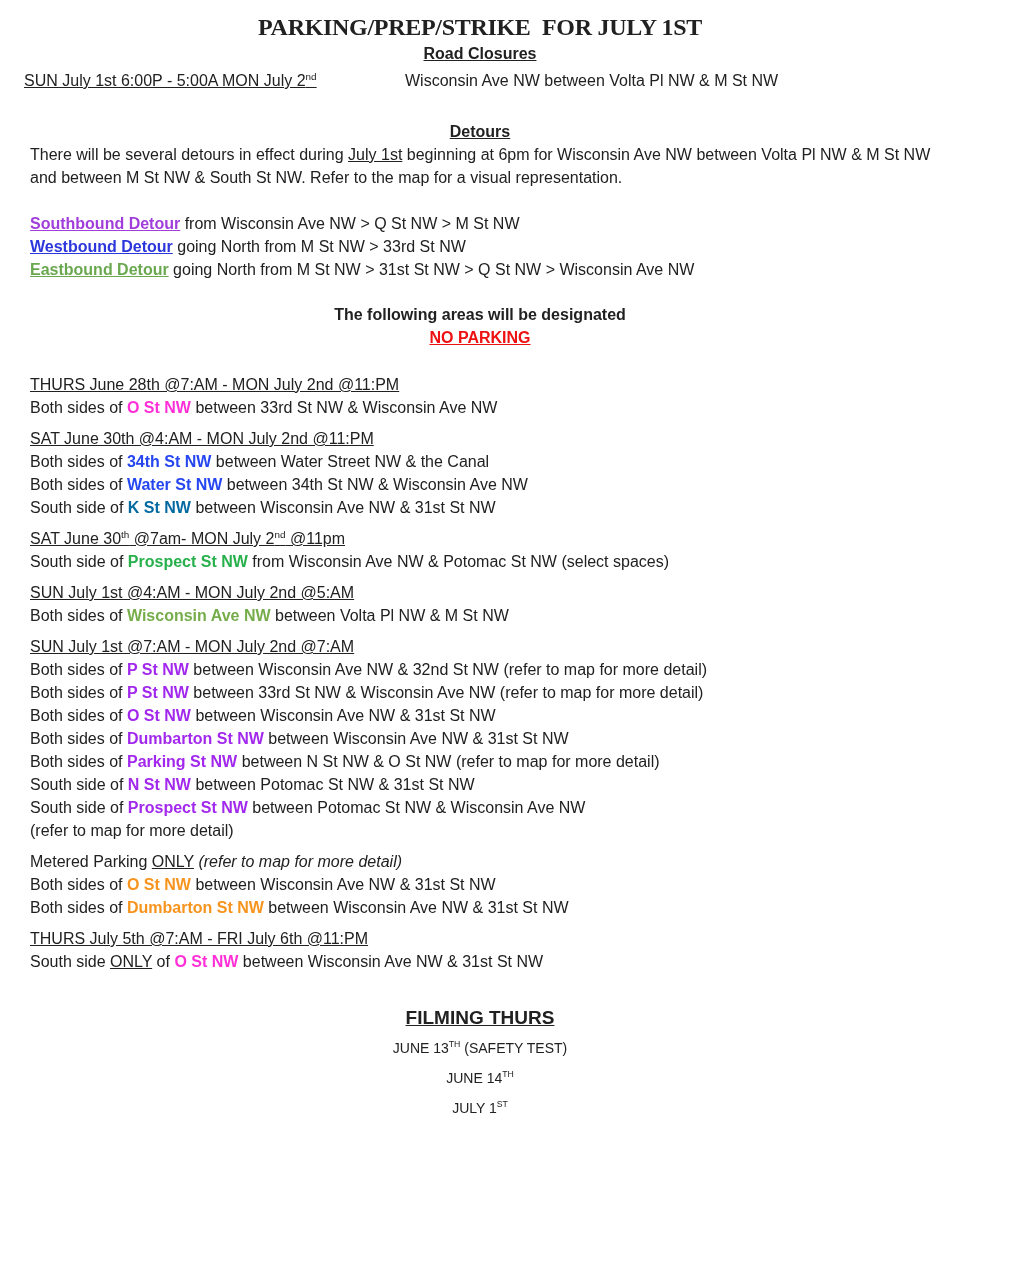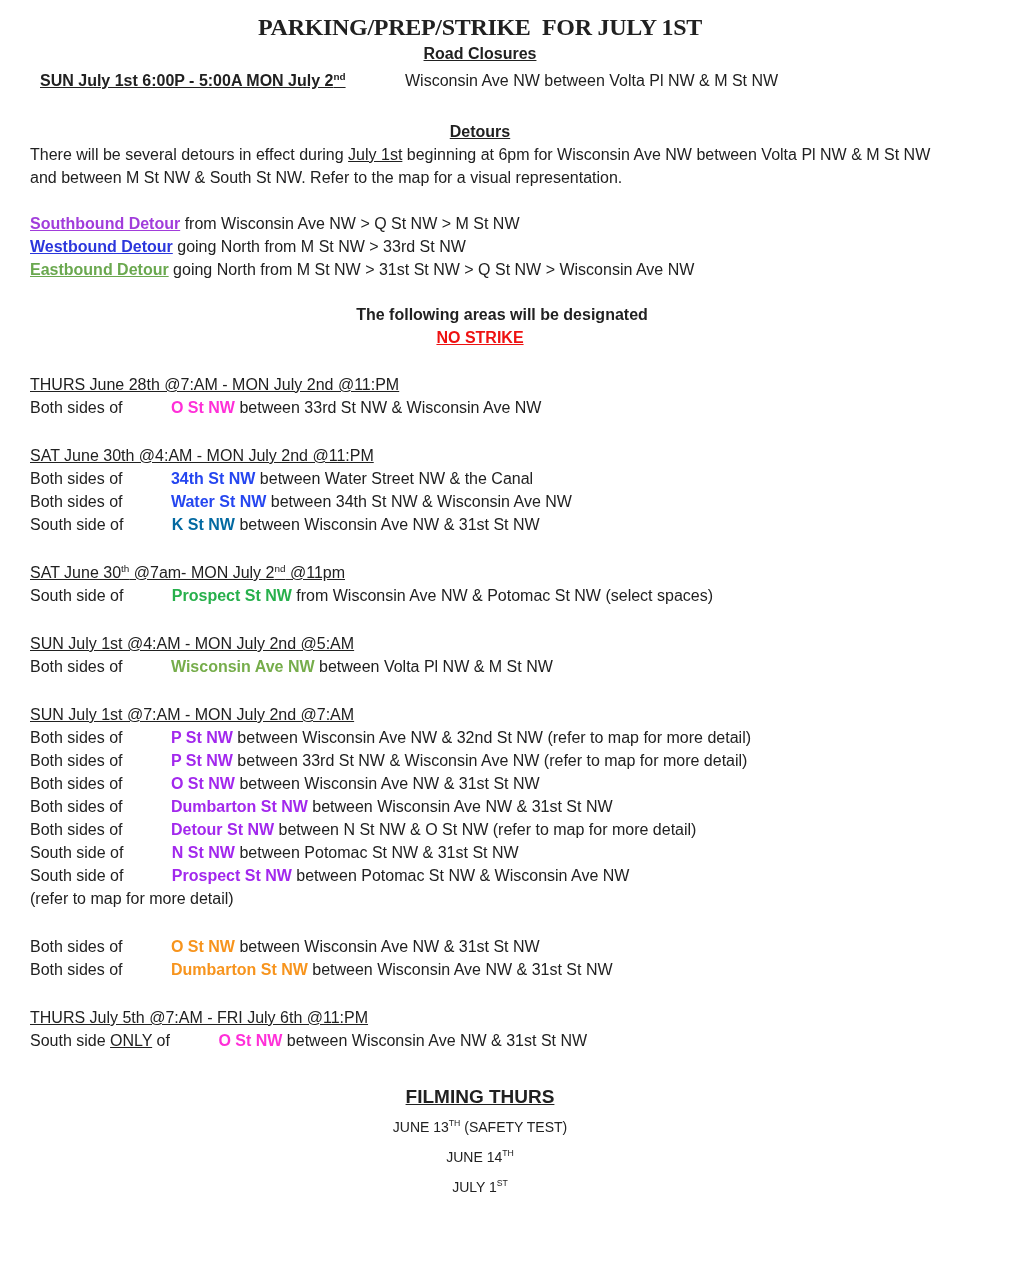--- a/index.html
+++ b/index.html
@@ -6,41 +6,41 @@
   body{
     width:1010px;height:1280px;
     font-family:"Liberation Sans","DejaVu Sans",sans-serif;
     color:#212121;
     font-size:16px;line-height:23px;
     overflow:hidden;
   }
   .doc{width:960px;}
   .center{text-align:center;}
   .indent{margin-left:30px;}
-  .b{font-weight:bold;padding-left:44px;}
+  .b{font-weight:bold;}
   .u{text-decoration:underline;}
   .i{font-style:italic;}
   sup{font-size:0.62em;line-height:0;vertical-align:super;}
   .title{
     font-family:"Liberation Serif","DejaVu Serif",serif;
     font-weight:bold;font-size:24px;line-height:30px;
     margin-top:12px;letter-spacing:-0.3px;
     white-space:pre-wrap;
   }
   .section-heading{font-weight:bold;text-decoration:underline;}
   .schedule-row{position:relative;height:23px;margin-top:4px;}
-  .schedule-left{margin-left:40px;text-decoration:underline;font-weight:bold;}
+  .schedule-left{margin-left:24px;text-decoration:underline;}
   .schedule-right{position:absolute;left:405px;top:0;}
   .detours-heading{margin-top:28px;}
   .para{margin-left:30px;width:910px;}
   .routes{margin-top:23px;}
   .route-label{font-weight:bold;text-decoration:underline;}
   .designated{margin-top:22px;}
   .no-parking{font-weight:bold;text-decoration:underline;}
-  .section{margin-top:25px;}
+  .section{margin-top:8px;}
   .section:first-child{margin-top:24px;}
   .sec-header{text-decoration:underline;}
   .filming{margin-top:30px;}
   .filming-heading{font-weight:bold;text-decoration:underline;font-size:19px;line-height:30px;}
   .date-line{font-size:14px;line-height:30px;}
 </style>
 </head>
 <body>
 
 <div class="doc">
@@ -58,21 +58,21 @@
 
   <div class="para" id="detours-para"><span>There will be several detours in effect during </span><span class="u">July 1st</span><span> beginning at 6pm for Wisconsin Ave NW between Volta Pl NW &amp; M St NW and between M St NW &amp; South St NW. Refer to the map for a visual representation.</span></div>
 
   <div class="routes" id="routes">
       <div class="indent"><span class="route-label" style="color: rgb(161, 61, 219);">Southbound Detour</span><span> from Wisconsin Ave NW &gt; Q St NW &gt; M St NW</span></div>
       <div class="indent"><span class="route-label" style="color: rgb(43, 54, 220);">Westbound Detour</span><span> going North from M St NW &gt; 33rd St NW</span></div>
       <div class="indent"><span class="route-label" style="color: rgb(106, 168, 79);">Eastbound Detour</span><span> going North from M St NW &gt; 31st St NW &gt; Q St NW &gt; Wisconsin Ave NW</span></div>
     </div>
 
   <div class="designated center b">The following areas will be designated</div>
-  <div class="center"><span class="no-parking" id="no-parking-label" style="color: rgb(238, 17, 17);">NO STRIKE</span></div>
+  <div class="center"><span class="no-parking" id="no-parking-label" style="color: rgb(238, 17, 17);">NO PARKING</span></div>
 
   <div id="sections">
       <div class="section">
         <div class="indent sec-header"><span>THURS June 28th @7:AM - MON July 2nd @11:PM</span></div>
         <div class="indent"><span>Both sides of </span><span class="b" style="color: rgb(255, 47, 216);">O St NW</span><span> between 33rd St NW &amp; Wisconsin Ave NW</span></div>
       </div>
       <div class="section">
         <div class="indent sec-header"><span>SAT June 30th @4:AM - MON July 2nd @11:PM</span></div>
         <div class="indent"><span>Both sides of </span><span class="b" style="color: rgb(37, 70, 240);">34th St NW</span><span> between Water Street NW &amp; the Canal</span></div>
         <div class="indent"><span>Both sides of </span><span class="b" style="color: rgb(37, 70, 240);">Water St NW</span><span> between 34th St NW &amp; Wisconsin Ave NW</span></div>
@@ -85,26 +85,27 @@
       <div class="section">
         <div class="indent sec-header"><span>SUN July 1st @4:AM - MON July 2nd @5:AM</span></div>
         <div class="indent"><span>Both sides of </span><span class="b" style="color: rgb(118, 173, 75);">Wisconsin Ave NW</span><span> between Volta Pl NW &amp; M St NW</span></div>
       </div>
       <div class="section">
         <div class="indent sec-header"><span>SUN July 1st @7:AM - MON July 2nd @7:AM</span></div>
         <div class="indent"><span>Both sides of </span><span class="b" style="color: rgb(162, 40, 237);">P St NW</span><span> between Wisconsin Ave NW &amp; 32nd St NW (refer to map for more detail)</span></div>
         <div class="indent"><span>Both sides of </span><span class="b" style="color: rgb(162, 40, 237);">P St NW</span><span> between 33rd St NW &amp; Wisconsin Ave NW (refer to map for more detail)</span></div>
         <div class="indent"><span>Both sides of </span><span class="b" style="color: rgb(162, 40, 237);">O St NW</span><span> between Wisconsin Ave NW &amp; 31st St NW</span></div>
         <div class="indent"><span>Both sides of </span><span class="b" style="color: rgb(162, 40, 237);">Dumbarton St NW</span><span> between Wisconsin Ave NW &amp; 31st St NW</span></div>
-        <div class="indent"><span>Both sides of </span><span class="b" style="color: rgb(162, 40, 237);">Detour St NW</span><span> between N St NW &amp; O St NW (refer to map for more detail)</span></div>
+        <div class="indent"><span>Both sides of </span><span class="b" style="color: rgb(162, 40, 237);">Parking St NW</span><span> between N St NW &amp; O St NW (refer to map for more detail)</span></div>
         <div class="indent"><span>South side of </span><span class="b" style="color: rgb(162, 40, 237);">N St NW</span><span> between Potomac St NW &amp; 31st St NW</span></div>
         <div class="indent"><span>South side of </span><span class="b" style="color: rgb(162, 40, 237);">Prospect St NW</span><span> between Potomac St NW &amp; Wisconsin Ave NW</span></div>
         <div class="indent"><span>(refer to map for more detail)</span></div>
       </div>
       <div class="section">
+        <div class="indent"><span>Metered Parking </span><span class="u">ONLY</span><span> </span><span class="i">(refer to map for more detail)</span></div>
         <div class="indent"><span>Both sides of </span><span class="b" style="color: rgb(247, 148, 29);">O St NW</span><span> between Wisconsin Ave NW &amp; 31st St NW</span></div>
         <div class="indent"><span>Both sides of </span><span class="b" style="color: rgb(247, 148, 29);">Dumbarton St NW</span><span> between Wisconsin Ave NW &amp; 31st St NW</span></div>
       </div>
       <div class="section">
         <div class="indent sec-header"><span>THURS July 5th @7:AM - FRI July 6th @11:PM</span></div>
         <div class="indent"><span>South side </span><span class="u">ONLY</span><span> of </span><span class="b" style="color: rgb(255, 47, 216);">O St NW</span><span> between Wisconsin Ave NW &amp; 31st St NW</span></div>
       </div>
     </div>
 
   <div class="filming center">

